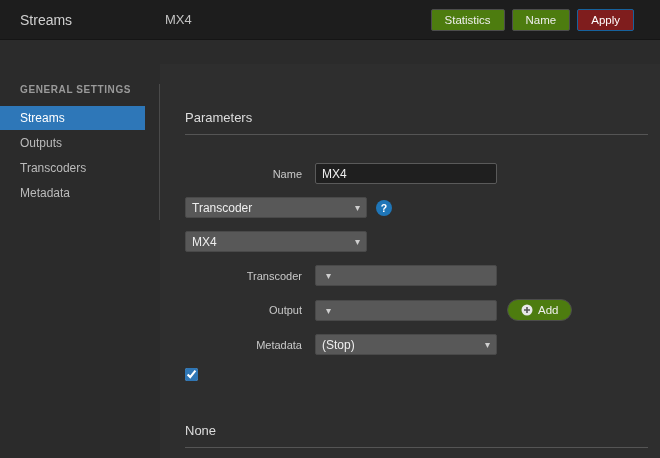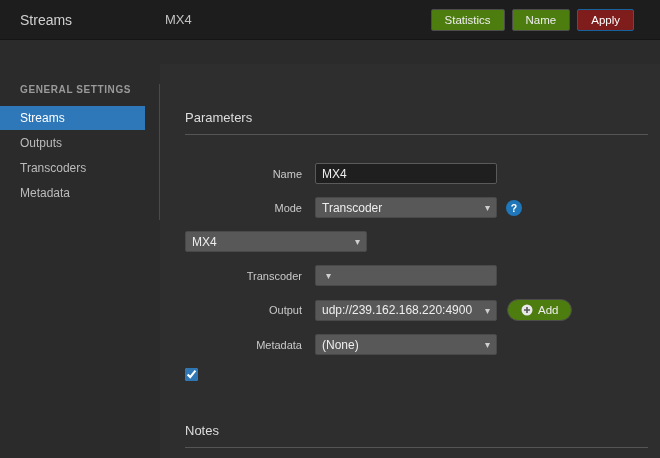--- a/index.html
+++ b/index.html
@@ -101,21 +101,20 @@
     <hr class="rule">
 
     <div class="form">
 
       <div class="row">
         <div class="lbl">Name</div>
         <input class="text-input" type="text" value="MX4" style="">
       </div>
 
       <div class="row">
-        <div class="lbl">Mode</div>
         <div class="select">
           <span class="sel-text">Transcoder</span>
           <span class="caret">▾</span>
         </div>
         <span class="help">?</span>
       </div>
 
       <div class="row">
         <div class="select">
           <span class="sel-text">MX4</span>
@@ -126,48 +125,47 @@
       <div class="row">
         <div class="lbl">Transcoder</div>
         <div class="select">
           <span class="caret">▾</span>
         </div>
       </div>
 
       <div class="row">
         <div class="lbl">Output</div>
         <div class="select">
-          <span class="sel-text">udp://239.162.168.220:4900</span>
           <span class="caret">▾</span>
         </div>
         <div class="btn" style="margin-left:10px;border-radius:11px;">
           <span class="ico">
             <svg width="12" height="12" viewBox="0 0 12 12">
                 <circle cx="6" cy="6" r="5.5" fill="#e8e8e8"></circle>
                 <path d="M6 3v6M3 6h6" stroke="#555" stroke-width="1.6"></path>
               </svg>
           </span>
           <span>Add</span>
         </div>
       </div>
 
       <div class="row">
         <div class="lbl">Metadata</div>
         <div class="select">
-          <span class="sel-text">(None)</span>
+          <span class="sel-text">(Stop)</span>
           <span class="caret">▾</span>
         </div>
       </div>
 
       <div class="row">
         <input type="checkbox" class="checkbox" checked="checked" style="">
       </div>
 
     </div>
 
     <div class="notes-wrap">
-      <div class="section-title">Notes</div>
+      <div class="section-title">None</div>
       <hr class="rule">
       <div class="notes-box"></div>
     </div>
 
   </div>
 </div>
 
 </body></html>

